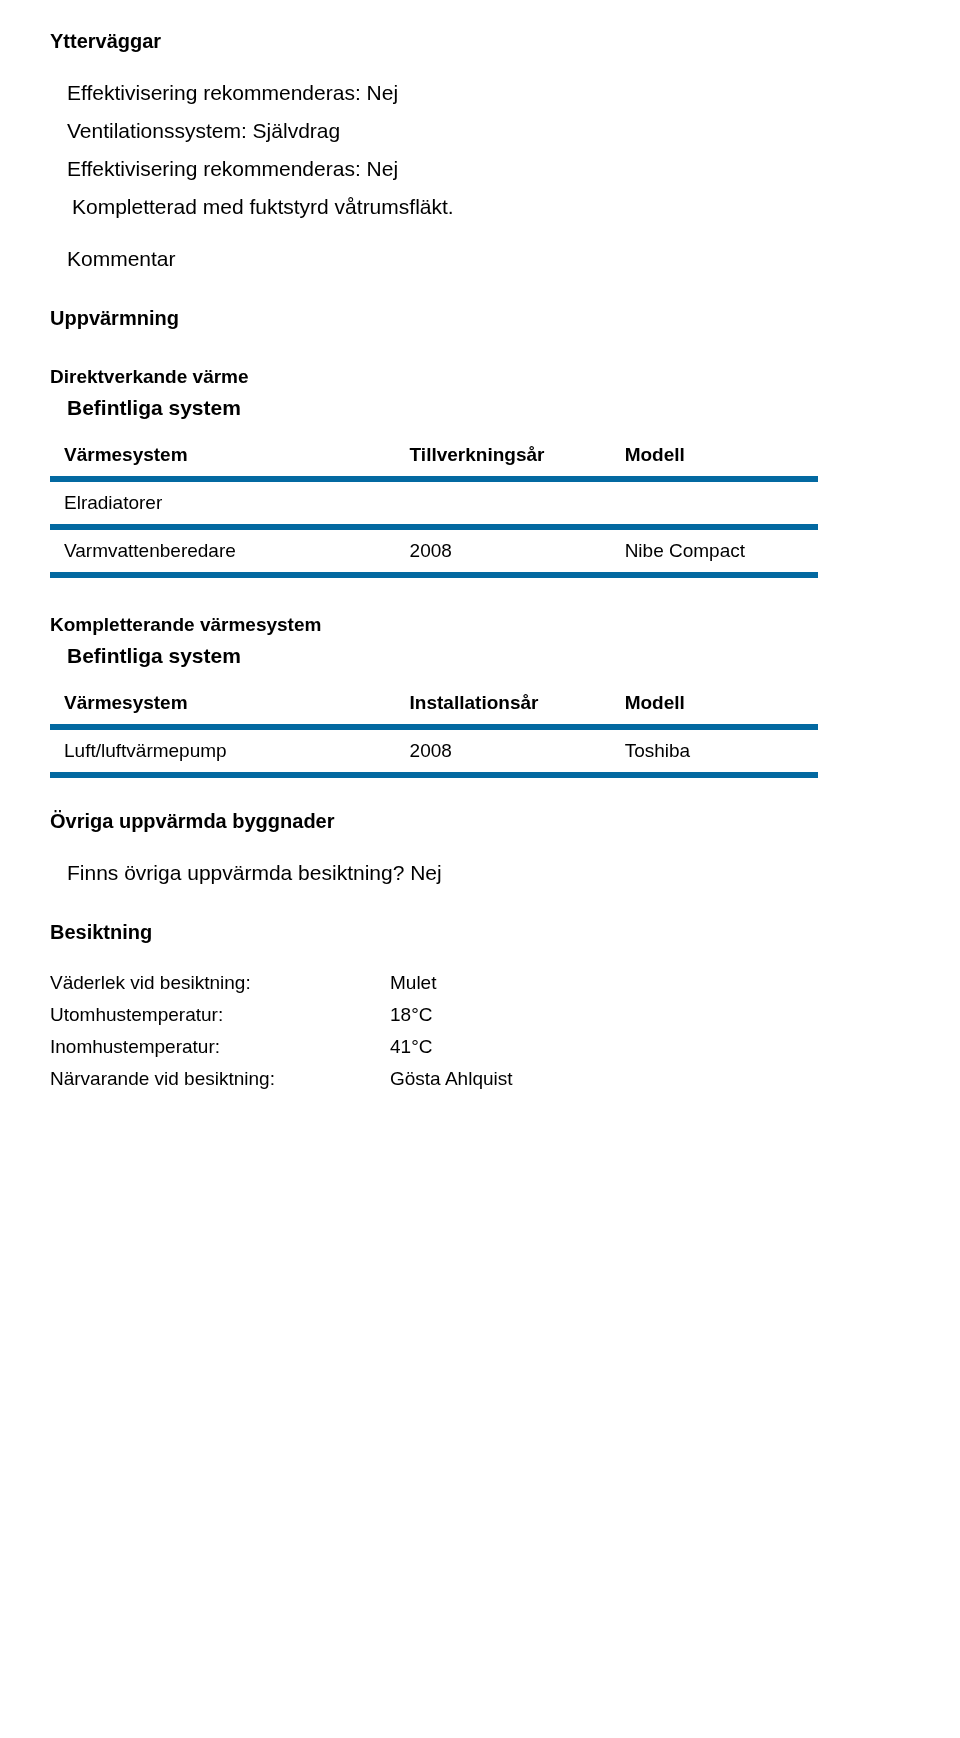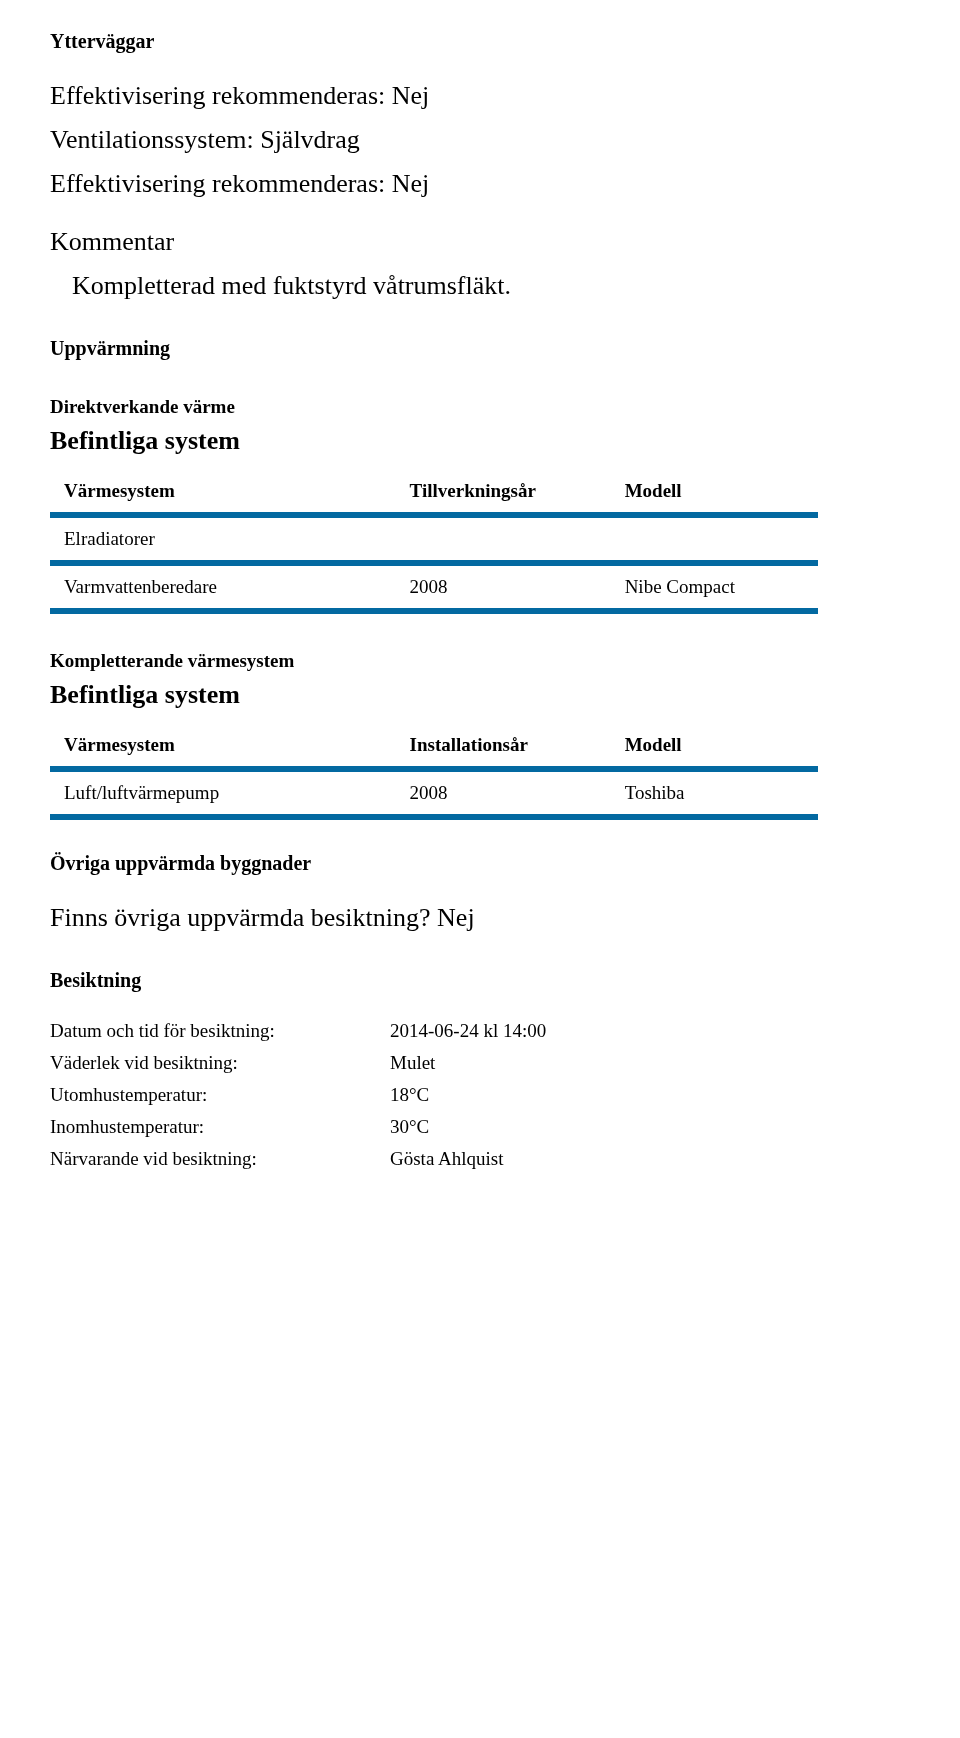--- a/index.html
+++ b/index.html
@@ -7,40 +7,39 @@
     padding: 0;
     width: 960px;
     background: #ffffff;
     font-family: Verdana, Geneva, sans-serif;
     color: #000000;
   }
   .page {
     padding: 30px 50px 60px 50px;
     box-sizing: border-box;
     width: 868px;
-    font-family: Liberation Serif, serif;
   }
   .h-section {
     font-weight: bold;
     font-size: 20px;
     margin-top: 36px;
     margin-bottom: 28px;
   }
   .h-section.first {
     margin-top: 0;
   }
   .h-sub {
     font-weight: bold;
     font-size: 19px;
     margin-top: 36px;
     margin-bottom: 8px;
   }
   .line {
-    font-size: 26px;
-    margin: 14px 0;
+    font-size: 21px;
+    margin: 14px 17px;
   }
   .indent {
     margin-left: 22px;
   }
   .tbl {
     border-collapse: collapse;
     width: 100%;
     margin-top: 6px;
     margin-bottom: 10px;
     font-size: 19px;
@@ -83,22 +82,22 @@
   </div>
 
   <div class="line">
     <span>Ventilationssystem:</span>
     <span>Självdrag</span>
   </div>
   <div class="line">
     <span>Effektivisering rekommenderas:</span>
     <span>Nej</span>
   </div>
+  <div class="line indent">Kompletterad med fuktstyrd våtrumsfläkt.</div>
   <div class="line" style="margin-top:28px;">Kommentar</div>
-  <div class="line indent">Kompletterad med fuktstyrd våtrumsfläkt.</div>
 
   <div class="h-section">Uppvärmning</div>
 
   <div class="h-sub">Direktverkande värme</div>
   <div class="line" style="font-weight:bold; margin-top:4px;">Befintliga system</div>
 
   <table class="tbl">
     <thead>
       <tr>
         <th>Värmesystem</th>
@@ -143,34 +142,30 @@
   <div class="h-section" style="margin-top:32px;">Övriga uppvärmda byggnader</div>
   <div class="line">
     <span>Finns övriga uppvärmda besiktning?</span>
     <span>Nej</span>
   </div>
 
   <div class="h-section">Besiktning</div>
 
   <div class="kv">
     <div class="kv-row">
-      <div class="kv-label">Datum och tid för besiktning:</div>
-      <div class="kv-value">2014-06-24 kl 14:00</div>
-    </div>
-    <div class="kv-row">
       <div class="kv-label">Väderlek vid besiktning:</div>
       <div class="kv-value">Mulet</div>
     </div>
     <div class="kv-row">
       <div class="kv-label">Utomhustemperatur:</div>
       <div class="kv-value">18°C</div>
     </div>
     <div class="kv-row">
       <div class="kv-label">Inomhustemperatur:</div>
-      <div class="kv-value">30°C</div>
+      <div class="kv-value">41°C</div>
     </div>
     <div class="kv-row">
       <div class="kv-label">Närvarande vid besiktning:</div>
       <div class="kv-value">Gösta Ahlquist</div>
     </div>
   </div>
 
 </div>
 
 </body></html>

